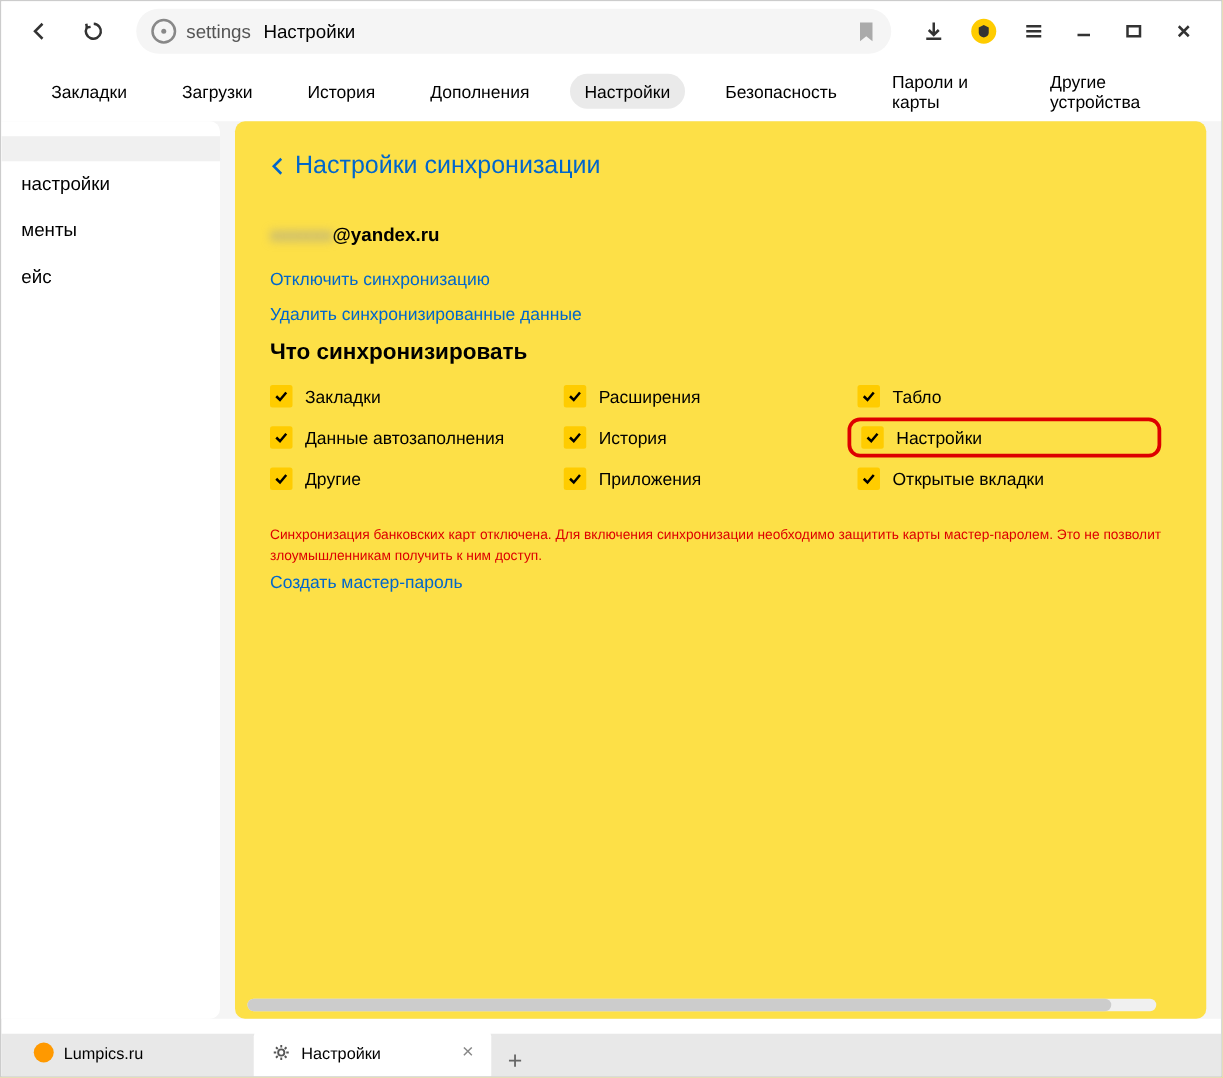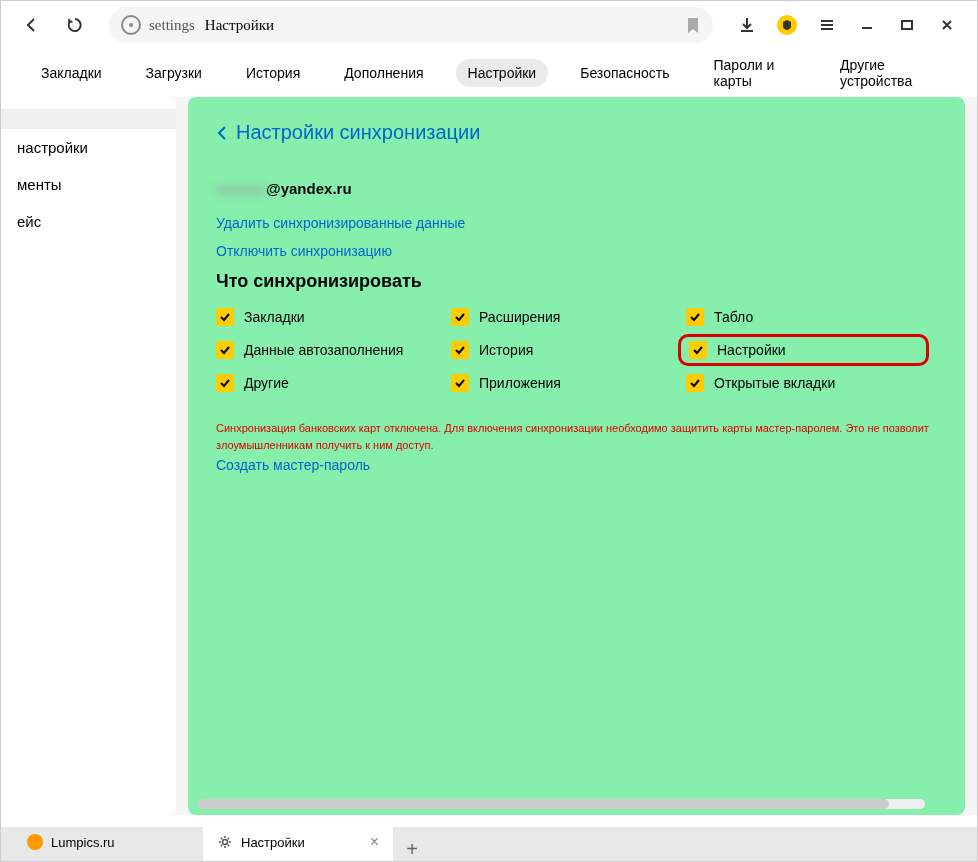--- a/index.html
+++ b/index.html
@@ -36,21 +36,20 @@
     .address-bar {
       flex: 1;
       height: 36px;
       background: #f5f5f5;
       border-radius: 18px;
       display: flex;
       align-items: center;
       padding: 0 12px;
       gap: 8px;
       margin: 0 8px;
-      font-family: Liberation Serif, serif;
     }
     .address-icon {
       width: 20px;
       height: 20px;
       border-radius: 50%;
       border: 2px solid #888;
       display: flex;
       align-items: center;
       justify-content: center;
     }
@@ -112,21 +111,21 @@
       white-space: nowrap;
       color: #000;
     }
     .sidebar-item.selected {
       background: #f0f0f0;
     }
     .sidebar-spacer { height: 18px; }
     
     .main-panel {
       flex: 1;
-      background: #86efac;
+      background: #fde047;
       border-radius: 8px;
       padding: 24px 28px;
       position: relative;
       overflow: hidden;
     }
     
     .page-header {
       display: flex;
       align-items: center;
       gap: 8px;
@@ -374,22 +373,22 @@
             <path d="M9 2 L3 8 L9 14" stroke="#0066cc" stroke-width="2" fill="none"></path>
           </svg>
       </span>
       <h1 class="page-title">Настройки синхронизации</h1>
     </div>
 
     <div class="account-section">
       <div class="account-email">
         <span class="blurred">xxxxxx</span><span class="email-domain">@yandex.ru</span>
       </div>
+      <a class="link">Отключить синхронизацию</a>
       <a class="link">Удалить синхронизированные данные</a>
-      <a class="link">Отключить синхронизацию</a>
     </div>
 
     <div class="sync-section">
       <h3>Что синхронизировать</h3>
       <div class="sync-grid">
         <div class="sync-item">
           <span class="checkbox">
               <svg viewBox="0 0 14 14">
                 <path d="M3 7 L6 10 L11 4" stroke="#000" stroke-width="2" fill="none"></path>
               </svg>

